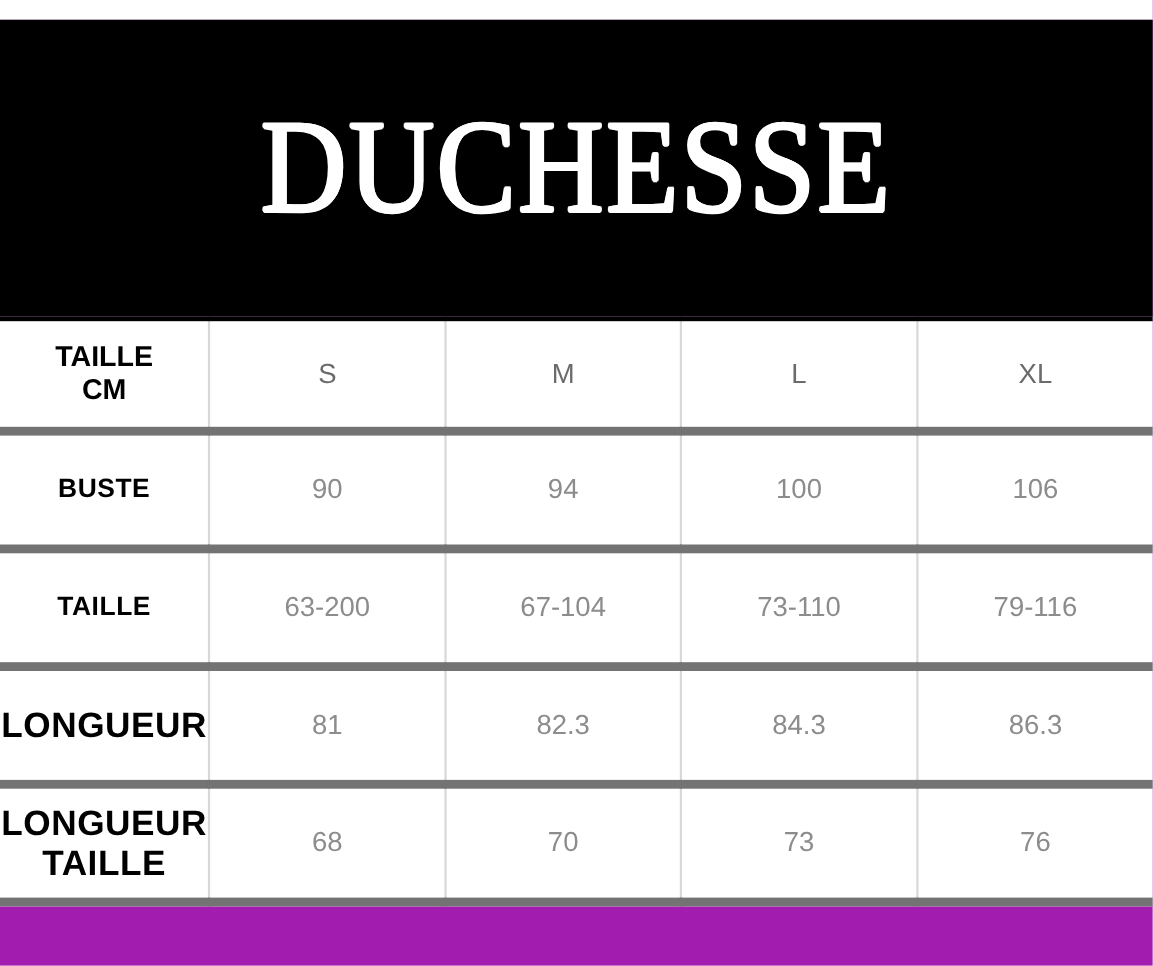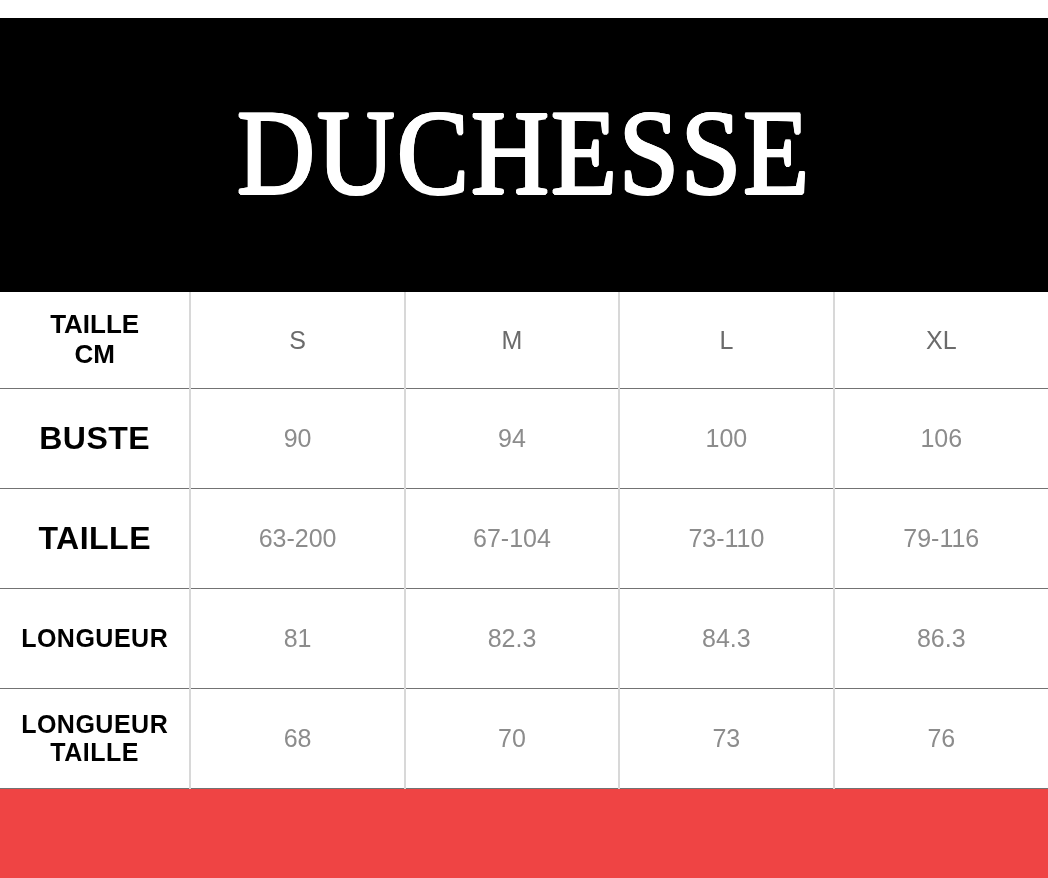--- a/index.html
+++ b/index.html
@@ -10,21 +10,21 @@
   body {
     width: 1048px;
     height: 878px;
     font-family: "Liberation Sans", sans-serif;
     overflow: hidden;
   }
   .page {
     width: 1048px;
     height: 878px;
     position: relative;
-    background: #ef4444;
+    background: #a21caf;
   }
   .top-strip {
     width: 100%;
     height: 18px;
     background: #ffffff;
   }
   .banner {
     width: 100%;
     height: 270px;
     background: #000000;
@@ -51,41 +51,41 @@
   }
   .size-table {
     width: 100%;
     border-collapse: collapse;
     table-layout: fixed;
     background: #ffffff;
   }
   .size-table col.label-col { width: 190px; }
   .size-table col.size-col { width: 214px; }
   .size-table tr {
-    border-bottom: 1px solid #737373;
+    border-bottom: 8px solid #737373;
   }
   .size-table tr:first-child {
     border-top: 4px solid #000000;
   }
   .size-table td {
     padding: 0;
     height: 99px;
     vertical-align: middle;
     text-align: center;
   }
   .row-label {
     font-weight: bold;
-    font-size: 32px;
+    font-size: 24px;
     color: #000000;
     letter-spacing: 0.5px;
     line-height: 1.1;
     padding: 0 4px;
   }
   .row-label.narrow {
-    font-size: 25px;
+    font-size: 32px;
     padding: 0 1px;
   }
   .cell-value {
     font-size: 25px;
     color: #8c8c8c;
     font-weight: 400;
     border-left: 2px solid #d8d8d8;
   }
   .head-size {
     font-size: 25px;

